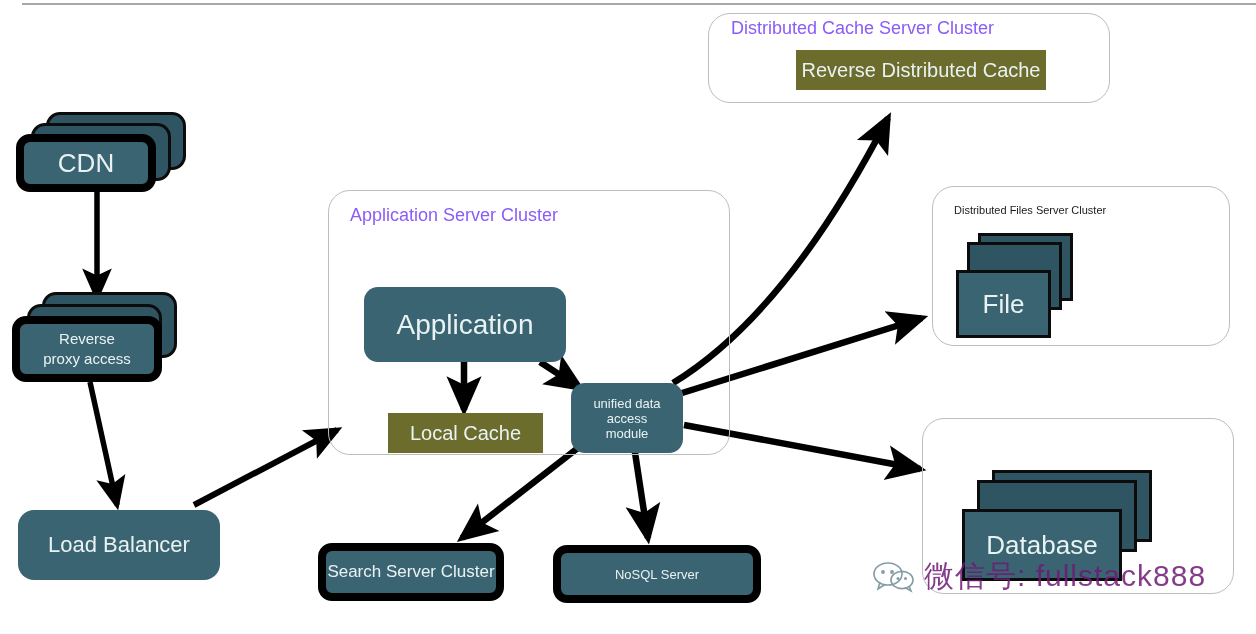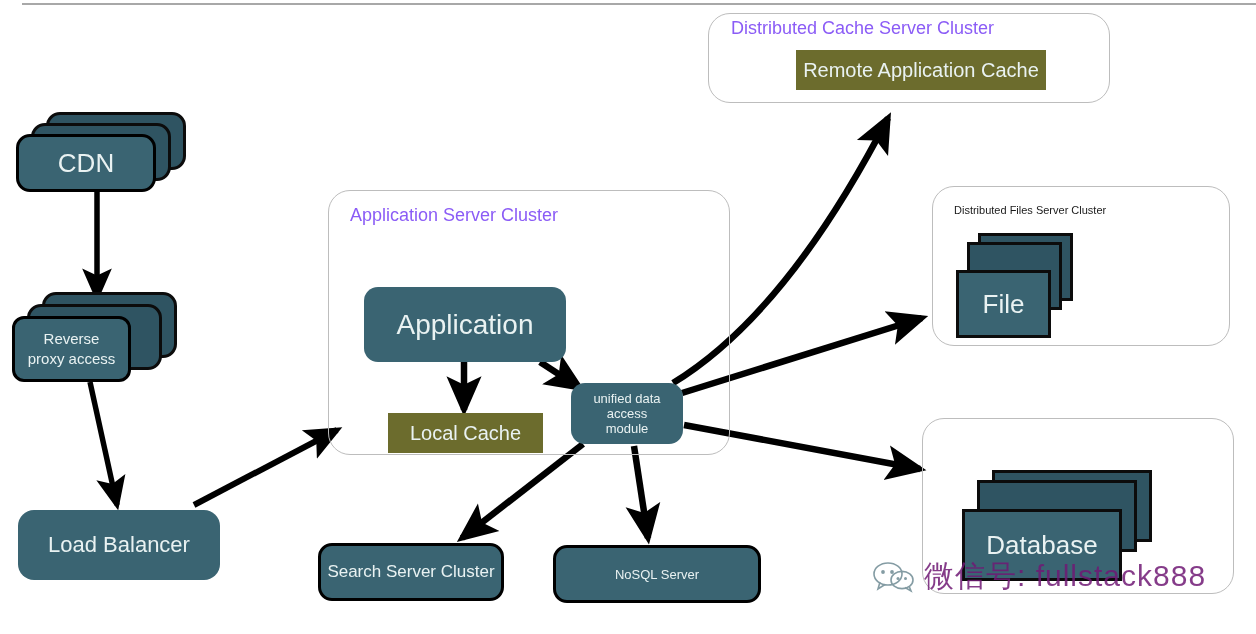--- a/index.html
+++ b/index.html
@@ -50,21 +50,21 @@
     display: flex;
     align-items: center;
     justify-content: center;
     text-align: center;
     color: #e9f2f2;
     box-sizing: border-box;
     background: #3a6472;
   }
   .node.rounded {
     border-radius: 14px;
-    border: 3px solid #000000;
+    border: 8px solid #000000;
   }
   .node.rounded-noborder {
     border-radius: 14px;
     border: none;
   }
   .node.sharp {
     border-radius: 0;
     border: 3px solid #0c0c0c;
     margin-top: 19px;
   }
@@ -153,21 +153,21 @@
     <div class="stack-layer rounded" style="left:30px; top:0px; width:140px; height:58px;"></div>
     <div class="stack-layer rounded" style="left:15px; top:11px; width:140px; height:58px;"></div>
     <div class="node rounded" style="left:0px; top:22px; width:140px; height:58px; font-size:26px;">
       <span>CDN</span>
     </div>
   </div>
 
   <div class="group" style="left:12px; top:292px; width:175px; height:92px;">
     <div class="stack-layer rounded" style="left:30px; top:0px; width:135px; height:66px;"></div>
     <div class="stack-layer rounded" style="left:15px; top:12px; width:135px; height:66px;"></div>
-    <div class="node rounded" style="left:0px; top:24px; width:119px; height:66px; font-size:15px; flex-direction:column; line-height:20px;border-radius:12px;">
+    <div class="node rounded" style="left:0px; top:24px; width:150px; height:66px; font-size:15px; flex-direction:column; line-height:20px;">
       <span>Reverse</span>
       <span>proxy access</span>
     </div>
   </div>
 
   <div class="node flat" style="left:18px; top:510px; width:202px; height:70px; font-size:22px;">
     <span>Load Balancer</span>
   </div>
 
   <div class="cluster" style="left:328px; top:190px; width:402px; height:265px;">
@@ -175,32 +175,32 @@
   <div class="cluster-title red" style="left:350px; top:206px; font-size:18px;">Application Server Cluster</div>
 
   <div class="node rounded-noborder" style="left:364px; top:287px; width:202px; height:75px; font-size:28px;">
     <span>Application</span>
   </div>
 
   <div class="node olive" style="left:388px; top:413px; width:155px; height:40px; font-size:20px;">
     <span>Local Cache</span>
   </div>
 
-  <div class="node rounded-noborder" style="left:571px; top:383px; width:112px; height:61px; font-size:13px; flex-direction:column; line-height:15px;">
+  <div class="node rounded-noborder" style="left:571px; top:383px; width:112px; height:70px; font-size:13px; flex-direction:column; line-height:15px;">
     <span>unified data</span>
     <span>access</span>
     <span>module</span>
   </div>
 
   <div class="cluster" style="left:708px; top:13px; width:402px; height:90px;">
   </div>
   <div class="cluster-title red" style="left:731px; top:19px; font-size:18px;">Distributed Cache Server Cluster</div>
 
   <div class="node olive" style="left:796px; top:50px; width:250px; height:40px; font-size:20px;">
-    <span>Remote Application Cache</span>
+    <span>Reverse Distributed Cache</span>
   </div>
 
   <div class="cluster" style="left:932px; top:186px; width:298px; height:160px;">
   </div>
   <div class="cluster-title dark" style="left:954px; top:201px; font-size:11px;">Distributed Files Server Cluster</div>
 
   <div class="group" style="left:956px; top:233px; width:140px; height:90px;">
     <div class="stack-layer sharp" style="left:22px; top:0px; width:95px; height:68px;"></div>
     <div class="stack-layer sharp" style="left:11px; top:9px; width:95px; height:68px;"></div>
     <div class="node sharp" style="left:0px; top:18px; width:95px; height:68px; font-size:26px;">

